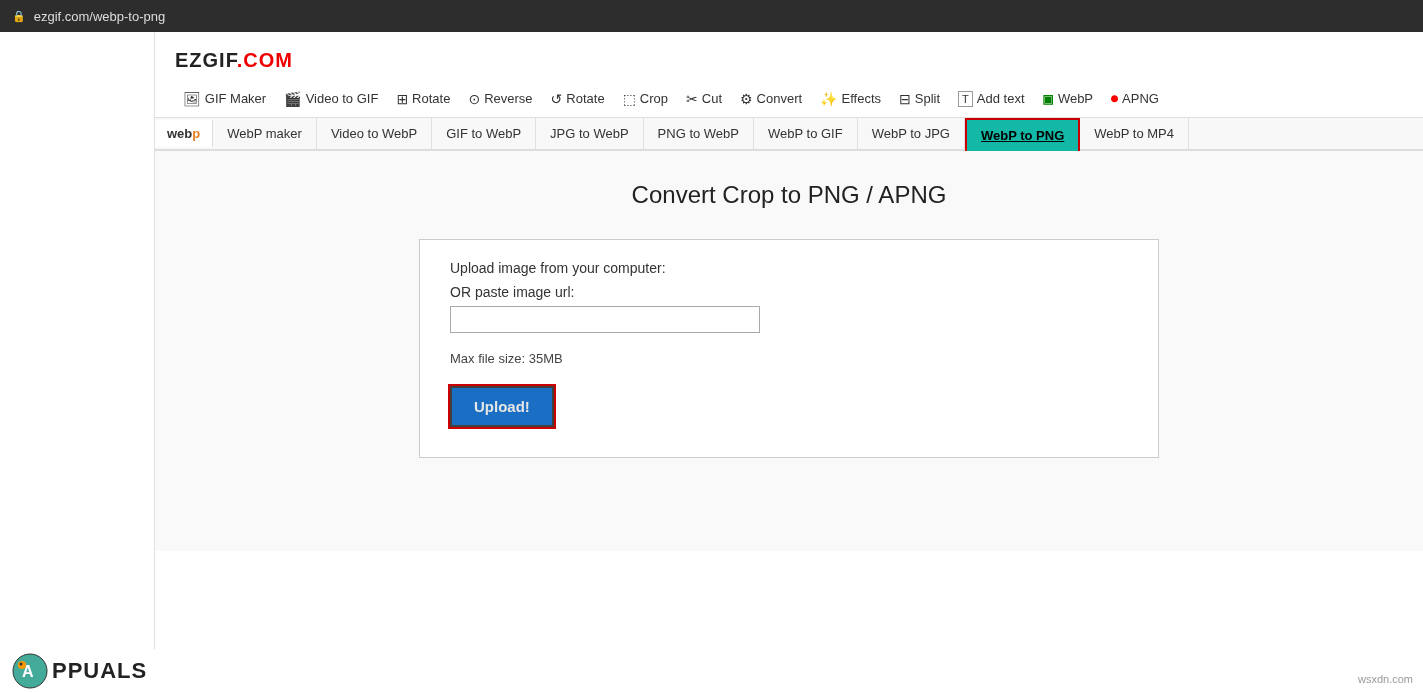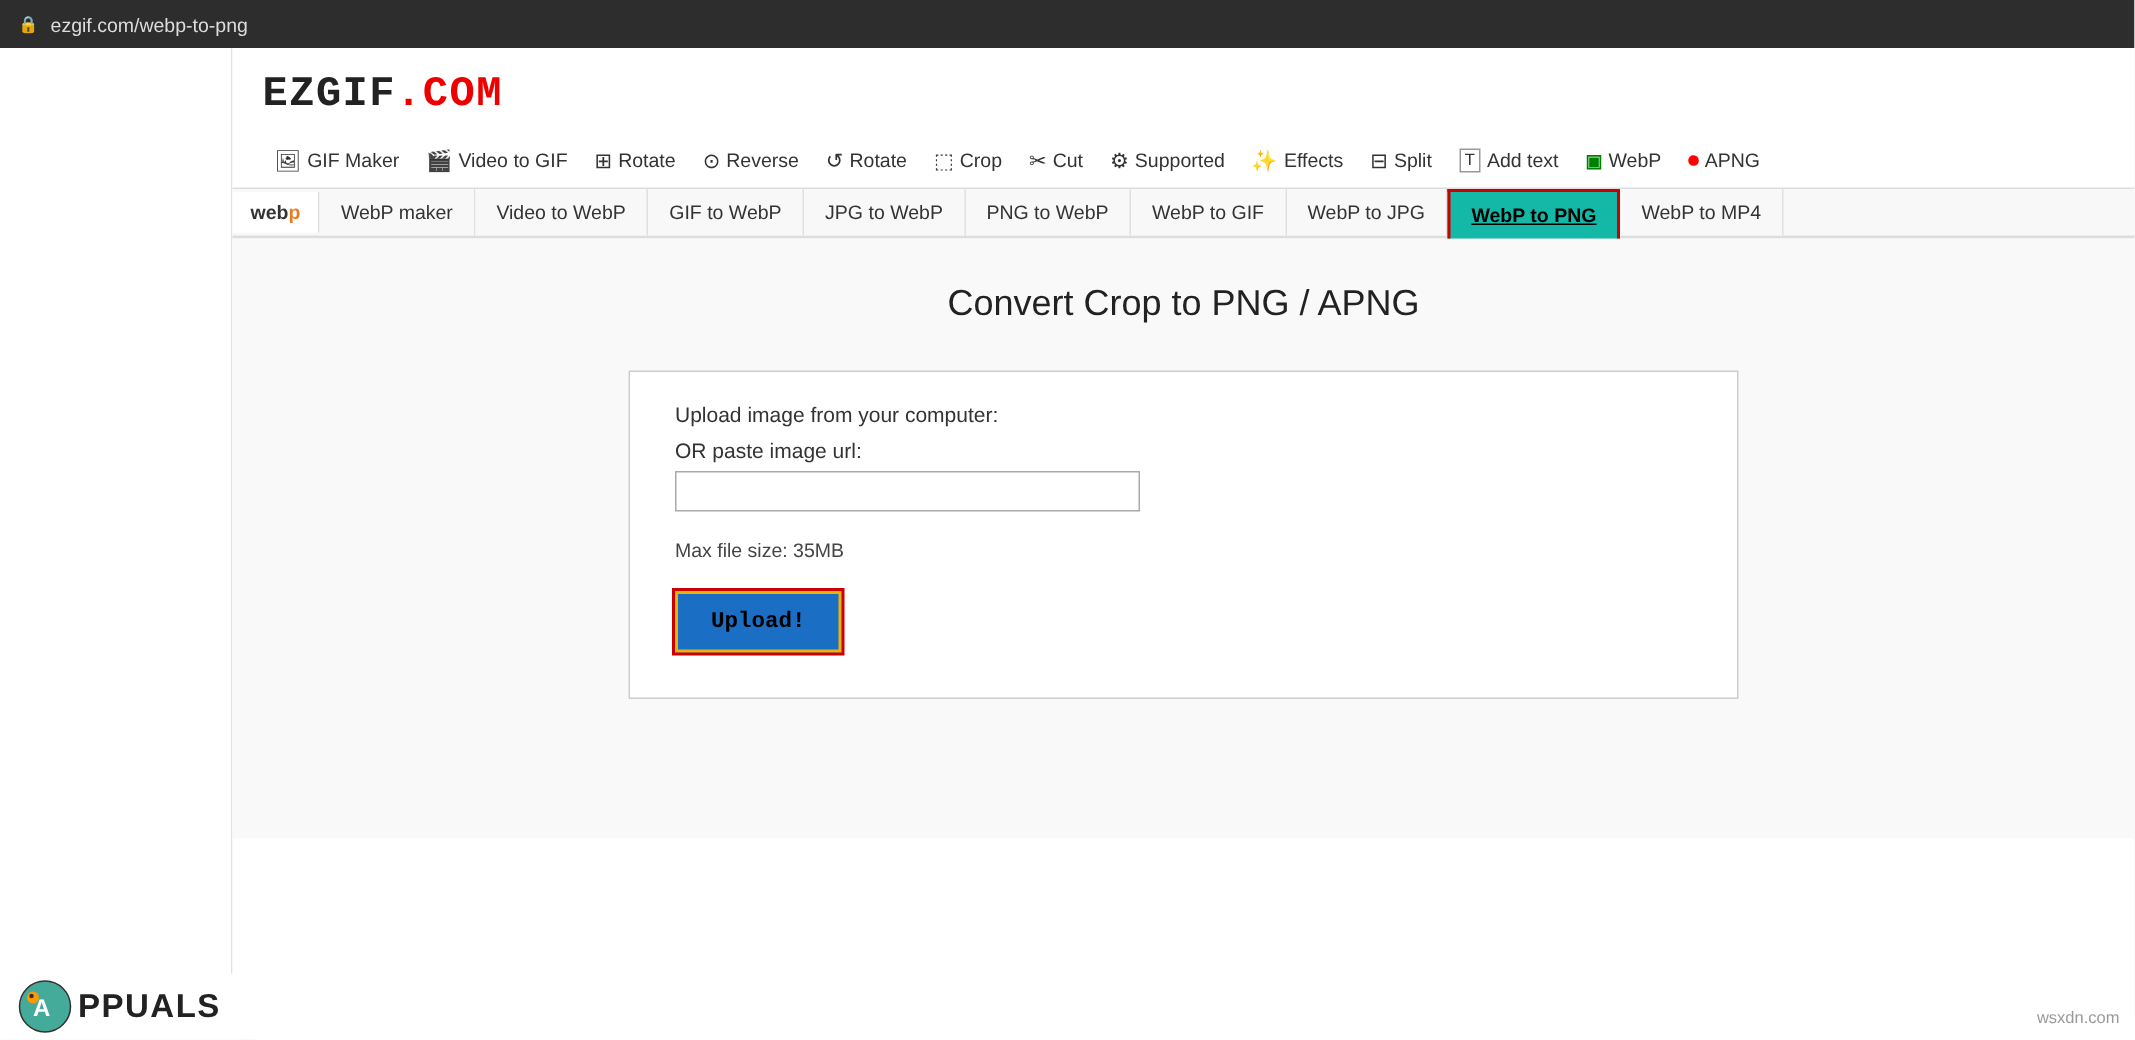--- a/index.html
+++ b/index.html
@@ -38,22 +38,22 @@
     .main-content {
       flex: 1;
       background: white;
     }
 
     
     .logo-area {
       padding: 18px 20px 10px 20px;
     }
     .logo-text {
-      font-family: Liberation Mono, monospace;
-      font-size: 28px;
+      font-family: Liberation Sans, sans-serif;
+      font-size: 20px;
       font-weight: 900;
       letter-spacing: 1px;
       color: #222;
       line-height: 1;
     }
     .logo-subtitle {
       font-size: 9px;
       letter-spacing: 2px;
       color: #555;
       margin-top: 2px;
@@ -196,28 +196,27 @@
       color: #444;
       margin-bottom: 4px;
     }
 
     .upload-btn-row {
       margin-top: 20px;
     }
 
     .upload-btn {
       background: #1a6fc4;
-      color: #000000;
-      border: 2px solid #eab308;
+      color: #e5e5e5;
+      border: 2px solid #404040;
       padding: 10px 22px;
       font-size: 15px;
       font-weight: bold;
       cursor: pointer;
       outline: 2px solid #cc0000;
-      font-family: Liberation Mono, monospace;
     }
 
     
     .bottom-watermark {
       position: fixed;
       bottom: 8px;
       right: 10px;
       font-size: 11px;
       color: #999;
     }
@@ -285,21 +284,21 @@
       <a class="nav-item">
         <span class="nav-icon">⬚</span>
         <span>Crop</span>
       </a>
       <a class="nav-item">
         <span class="nav-icon">✂</span>
         <span>Cut</span>
       </a>
       <a class="nav-item">
         <span class="nav-icon">⚙</span>
-        <span>Supported</span>
+        <span>Convert</span>
       </a>
       <a class="nav-item">
         <span class="nav-icon">✨</span>
         <span>Effects</span>
       </a>
       <a class="nav-item">
         <span class="nav-icon">⊟</span>
         <span>Split</span>
       </a>
       <a class="nav-item">

